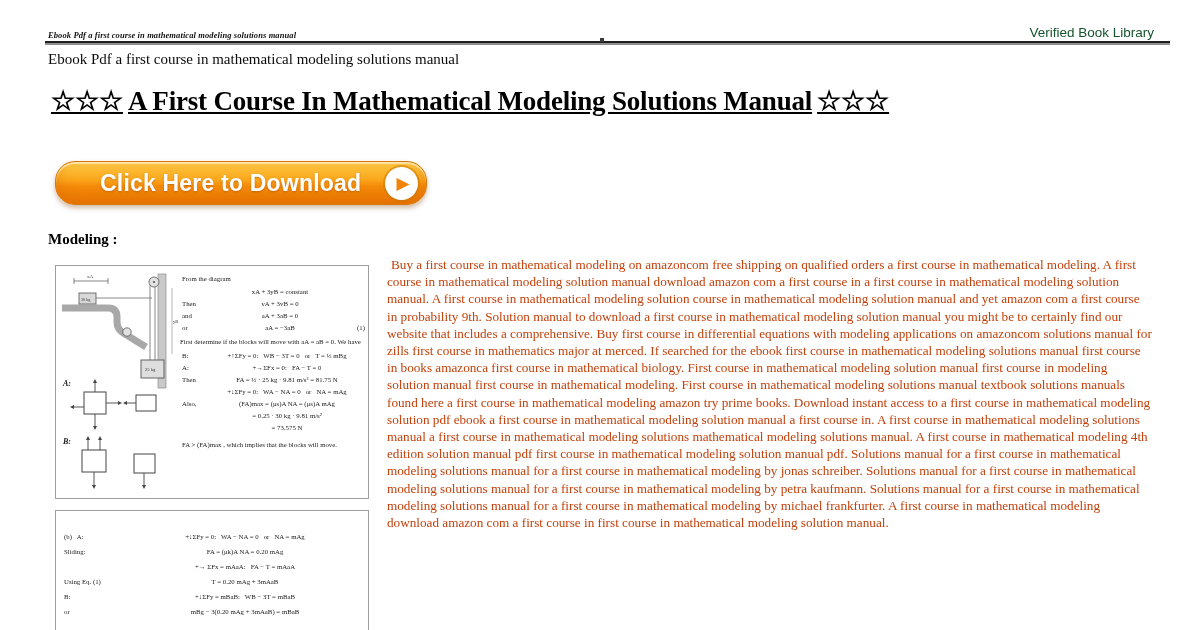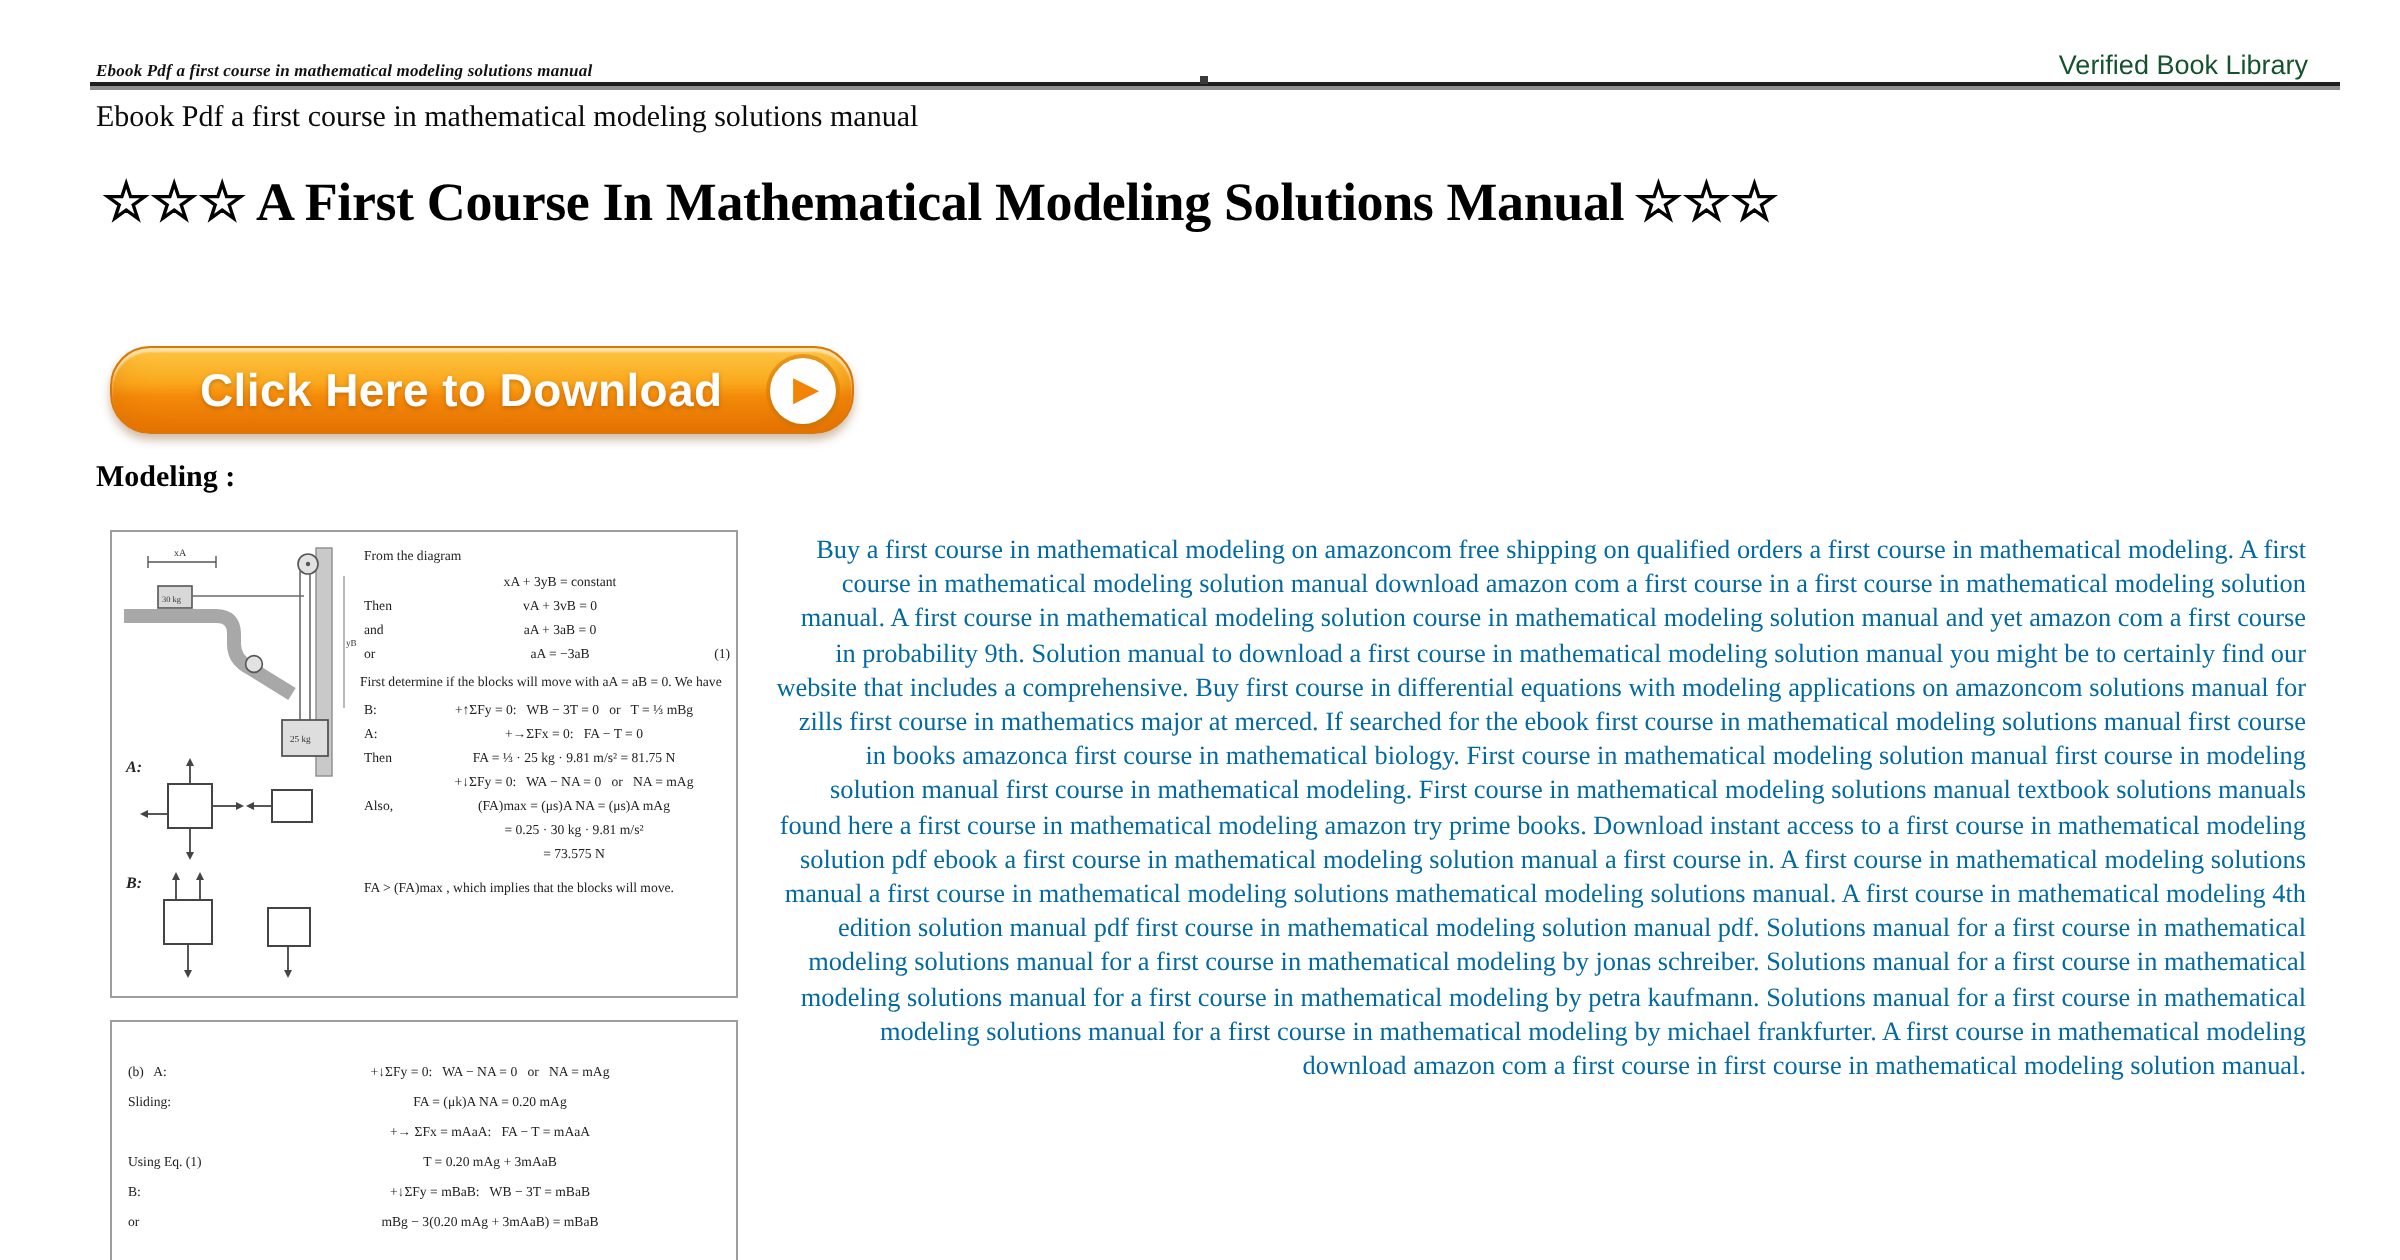--- a/index.html
+++ b/index.html
@@ -41,21 +41,21 @@
   .verified-line .check { margin-right: 5px; }
 
   
   .dl-btn {
     position: absolute; left: 55px; top: 161px; width: 372px; height: 44px;
     border-radius: 20px; box-sizing: border-box;
     background: linear-gradient(180deg, #fdc844 0%, #faa71c 42%, #f58b0a 58%, #ee7c01 100%);
     border: 1px solid #d8770a;
     box-shadow: 0 3px 5px rgba(120,60,0,.35), inset 0 2px 1px rgba(255,255,255,.55), inset 0 -8px 14px rgba(205,95,0,.35);
     display: flex; align-items: center; justify-content: space-between;
-    padding: 0 8px 0 44px; text-decoration: none; cursor: pointer; margin-top: 12px;
+    padding: 0 8px 0 44px; text-decoration: none; cursor: pointer;
   }
   .dl-btn .btn-label {
     font: bold 23px "Liberation Sans", sans-serif; color: #fff;
     text-shadow: 0 1px 2px rgba(160,80,0,.55); letter-spacing: .2px;
   }
   .play-circle {
     width: 33px; height: 33px; border-radius: 50%;
     background: #fff; display: flex; align-items: center; justify-content: center;
     box-shadow: 0 0 0 2px rgba(215,125,5,.6), 0 1px 2px rgba(120,60,0,.4);
   }
@@ -91,39 +91,39 @@
   .eq-conclusion { margin-top: 5px; }
 
   .eqs2 { position: absolute; left: 8px; top: 22px; right: 6px; font-size: 6.8px; color: #222; }
   .eqs2 .eqrow { margin-bottom: 8px; }
   .eqs2 .eqlabel { width: 64px; }
 
   svg text { font-family: "Liberation Serif", serif; fill: #333; }
 
   
   .summary-text {
-    position: absolute; left: 387px; top: 266px; width: 766px;
-    font-size: 13.2px; line-height: 17.2px; color: #0369a1;
-    text-indent: 4px; text-align: right;
+    position: absolute; left: 387px; top: 256px; width: 766px;
+    font-size: 13.2px; line-height: 17.2px; color: #c2410c;
+    text-indent: 4px; text-align: left;
   }
 </style>
 </head>
 <body>
 
 <div class="page">
 
   <div class="doc-title">Ebook Pdf a first course in mathematical modeling solutions manual</div>
   <div class="lib-label">Verified Book Library</div>
   <div class="rule">
       <span class="tick"></span>
     </div>
 
   <div class="intro-line">Ebook Pdf a first course in mathematical modeling solutions manual</div>
 
-  <h1 class="main-title" style="margin:0;">
+  <h1 class="main-title" style="margin:0;text-decoration:underline;">
     <span class="star">☆☆☆</span><span>A First Course In Mathematical Modeling Solutions Manual</span><span class="star">☆☆☆</span>
   </h1>
 
 
   <a class="dl-btn">
     <span class="btn-label">Click Here to Download</span>
     <span class="play-circle">
       <span class="play-glyph">▶</span>
     </span>
   </a>

